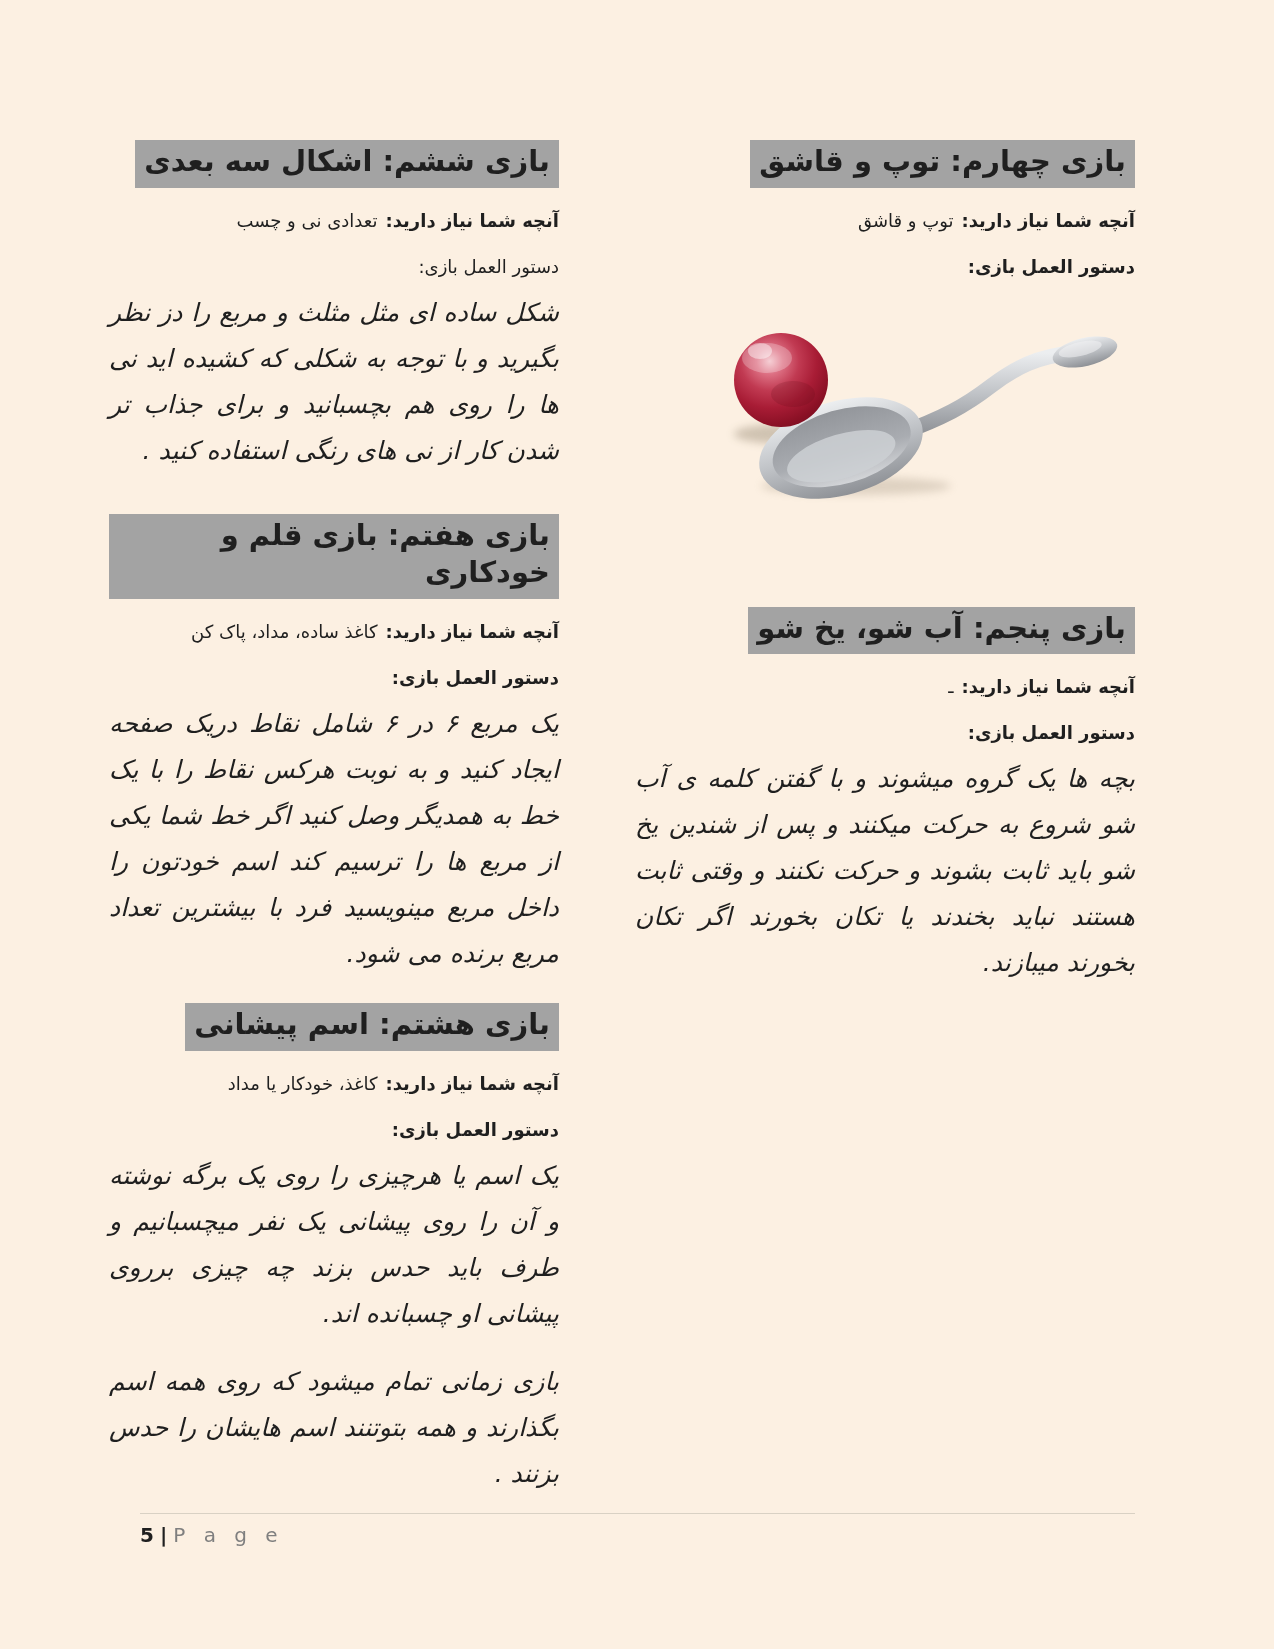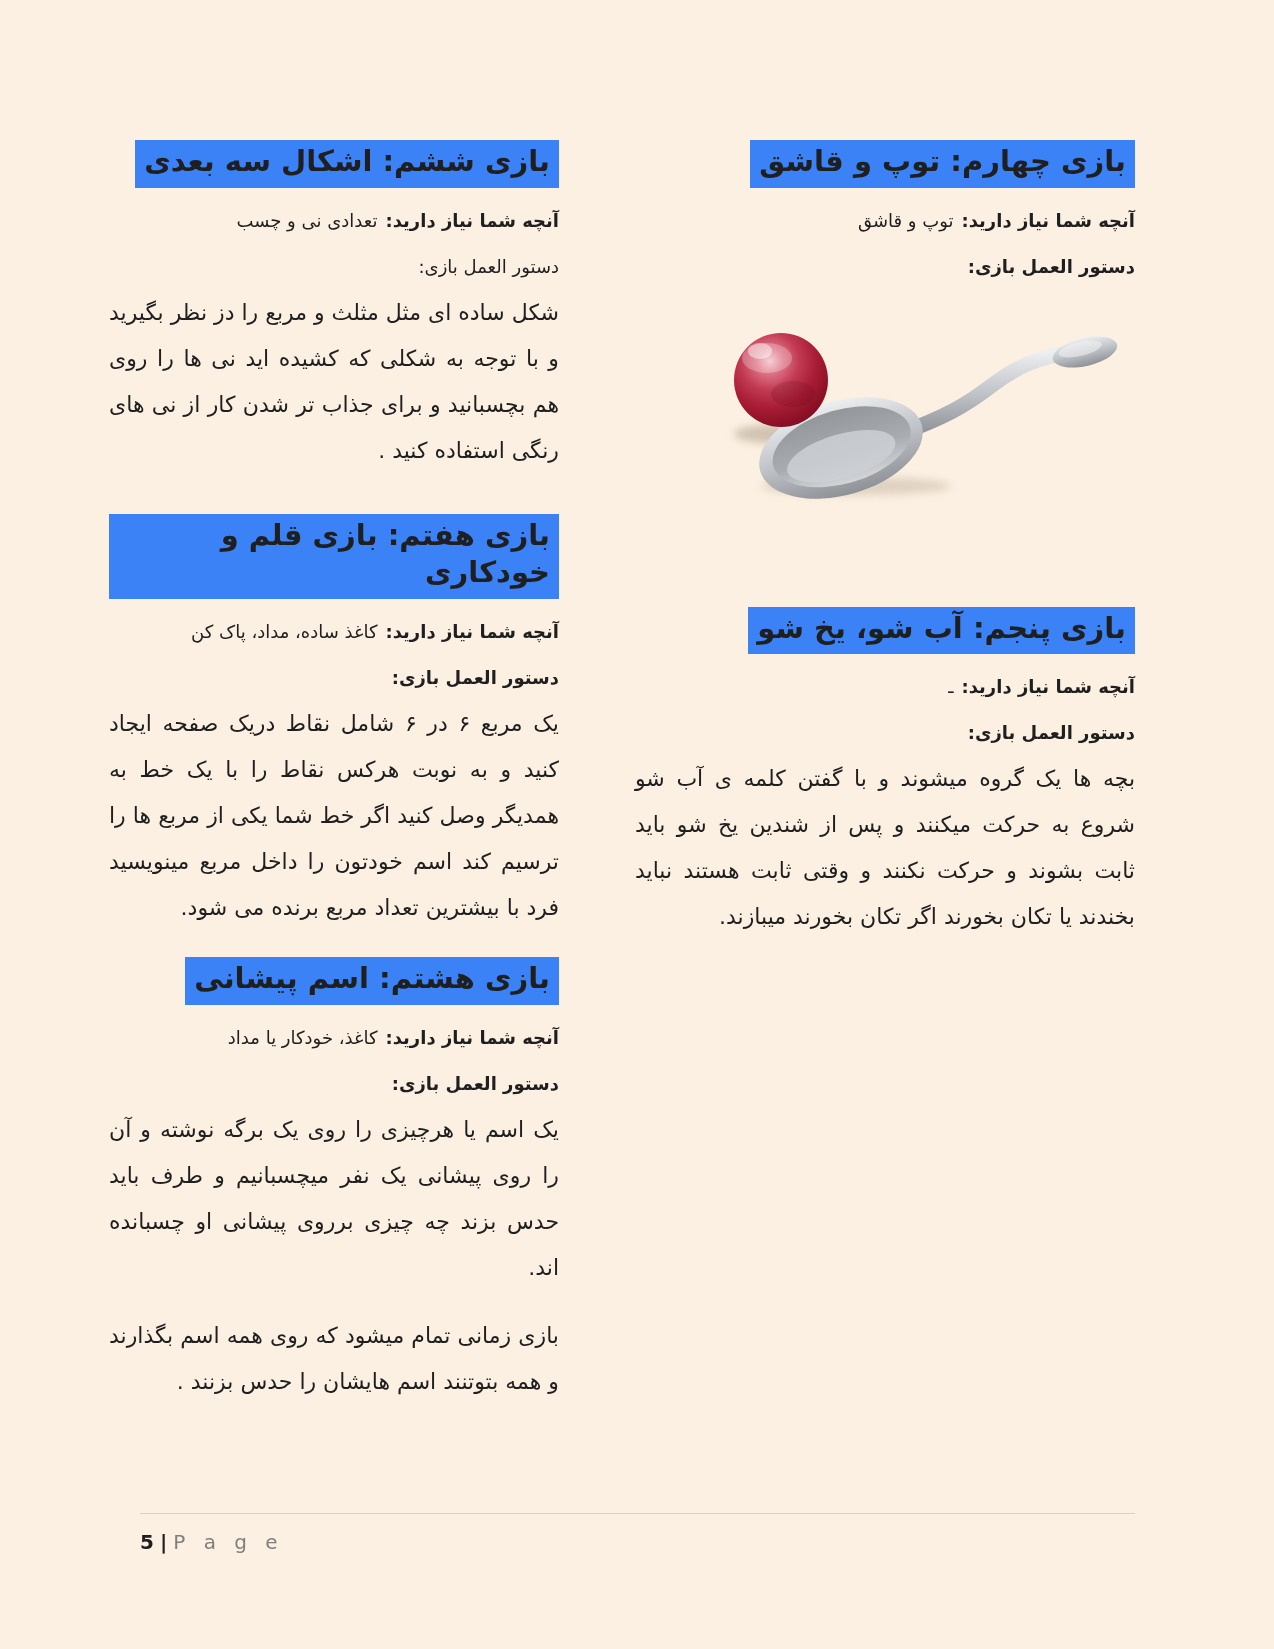--- a/index.html
+++ b/index.html
@@ -13,43 +13,43 @@
   .page{position:relative;width:1274px;height:1649px;overflow:hidden;}
   .content{
     position:absolute;top:140px;right:139px;left:140px;
     display:flex;gap:45px;direction:rtl;
   }
   .col-a{width:500px;flex:0 0 500px;margin-left:31px;}
   .col-b{width:450px;flex:0 0 450px;}
   .title-row{margin:0 0 10px 0;}
   .game-title{
     display:inline-block;
-    background:#3b82f6;
+    background:#a3a3a3;
     font-weight:700;
     font-size:29px;
     line-height:1.3;
     padding:3px 9px 7px 9px;
   }
   .line{margin:0;font-size:18px;line-height:46px;}
   .bold{font-weight:700;}
   .lbl{font-weight:700;margin-left:8px;}
   .para{
-    margin:0;font-size:22px;line-height:46px;
-    text-align:justify;text-justify:inter-word;
+    margin:0;font-size:25px;line-height:46px;
+    text-align:justify;text-justify:inter-word;font-style:italic;
   }
   .para + .para{margin-top:22px;}
   .section{margin:0;}
   .sec-g5{margin-top:104px;}
   .sec-g7{margin-top:40px;}
   .sec-g8{margin-top:26px;}
   .figure{display:block;margin:8px 14px 0 auto;}
   .footer{
     position:absolute;top:1513px;right:139px;left:140px;
     border-top:1px solid #D9D1C4;
-    padding-top:16px;
+    padding-top:9px;
     direction:ltr;text-align:left;
     font-size:20px;
   }
   .pg-num{font-weight:700;color:#1F1F1F;}
   .pg-bar{font-weight:700;color:#1F1F1F;margin:0 6px;}
   .pg-word{color:#7F7F7F;letter-spacing:6px;}
 </style>
 </head>
 <body>
 

